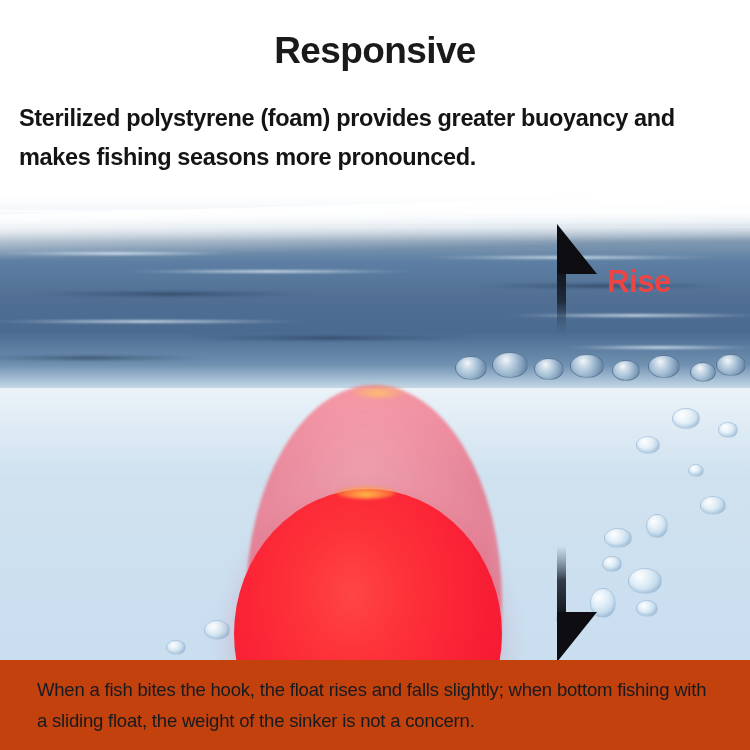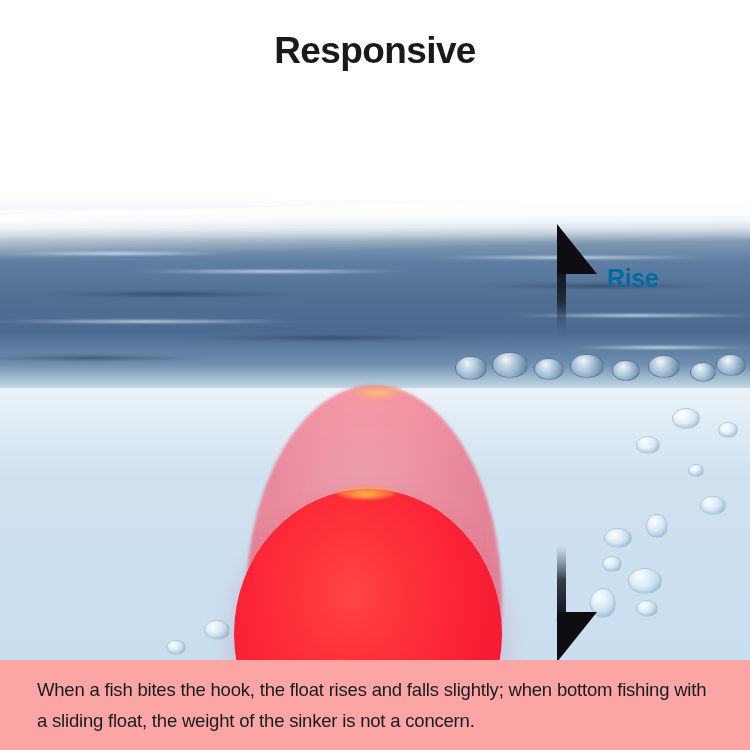--- a/index.html
+++ b/index.html
@@ -218,35 +218,35 @@
     z-index: 24;
   }
 
   
   .arrow {
     position: absolute;
     z-index: 45;
   }
   .arrow-label {
     position: absolute;
-    font-size: 25px;
+    font-size: 31px;
     font-weight: bold;
     letter-spacing: -0.4px;
-    color: #0369a1;
+    color: #ef4444;
     white-space: nowrap;
     z-index: 46;
   }
 
   
   .footer {
     position: absolute;
     left: 0; top: 660px;
     width: 750px;
     height: 90px;
-    background: #fca5a5;
+    background: #c2410c;
     z-index: 50;
   }
   .caption {
     position: absolute;
     left: 37px; top: 14px;
     width: 684px;
     font-size: 18.5px;
     font-weight: normal;
     letter-spacing: -0.2px;
     color: #161b22;
@@ -339,19 +339,20 @@
         <stop offset="45%" stop-color="#18202c" stop-opacity="0.85"></stop>
         <stop offset="100%" stop-color="#0d0d12" stop-opacity="1"></stop>
       </linearGradient>
     </defs>
     <rect x="5" y="0" width="9" height="76" fill="url(#tailDown)"></rect>
     <path d="M5 62 L5 116 L45 66 L5 66 Z" fill="#0d0d12"></path>
   </svg>
 
   <div class="header">
     <div class="title">Responsive</div>
+    <div class="subtitle">Sterilized polystyrene (foam) provides greater buoyancy and makes fishing seasons more pronounced.</div>
   </div>
 
   <div class="footer">
     <div class="caption">When a fish bites the hook, the float rises and falls slightly; when bottom fishing with a sliding float, the weight of the sinker is not a concern.</div>
   </div>
 
 </div>
 
 </body></html>

